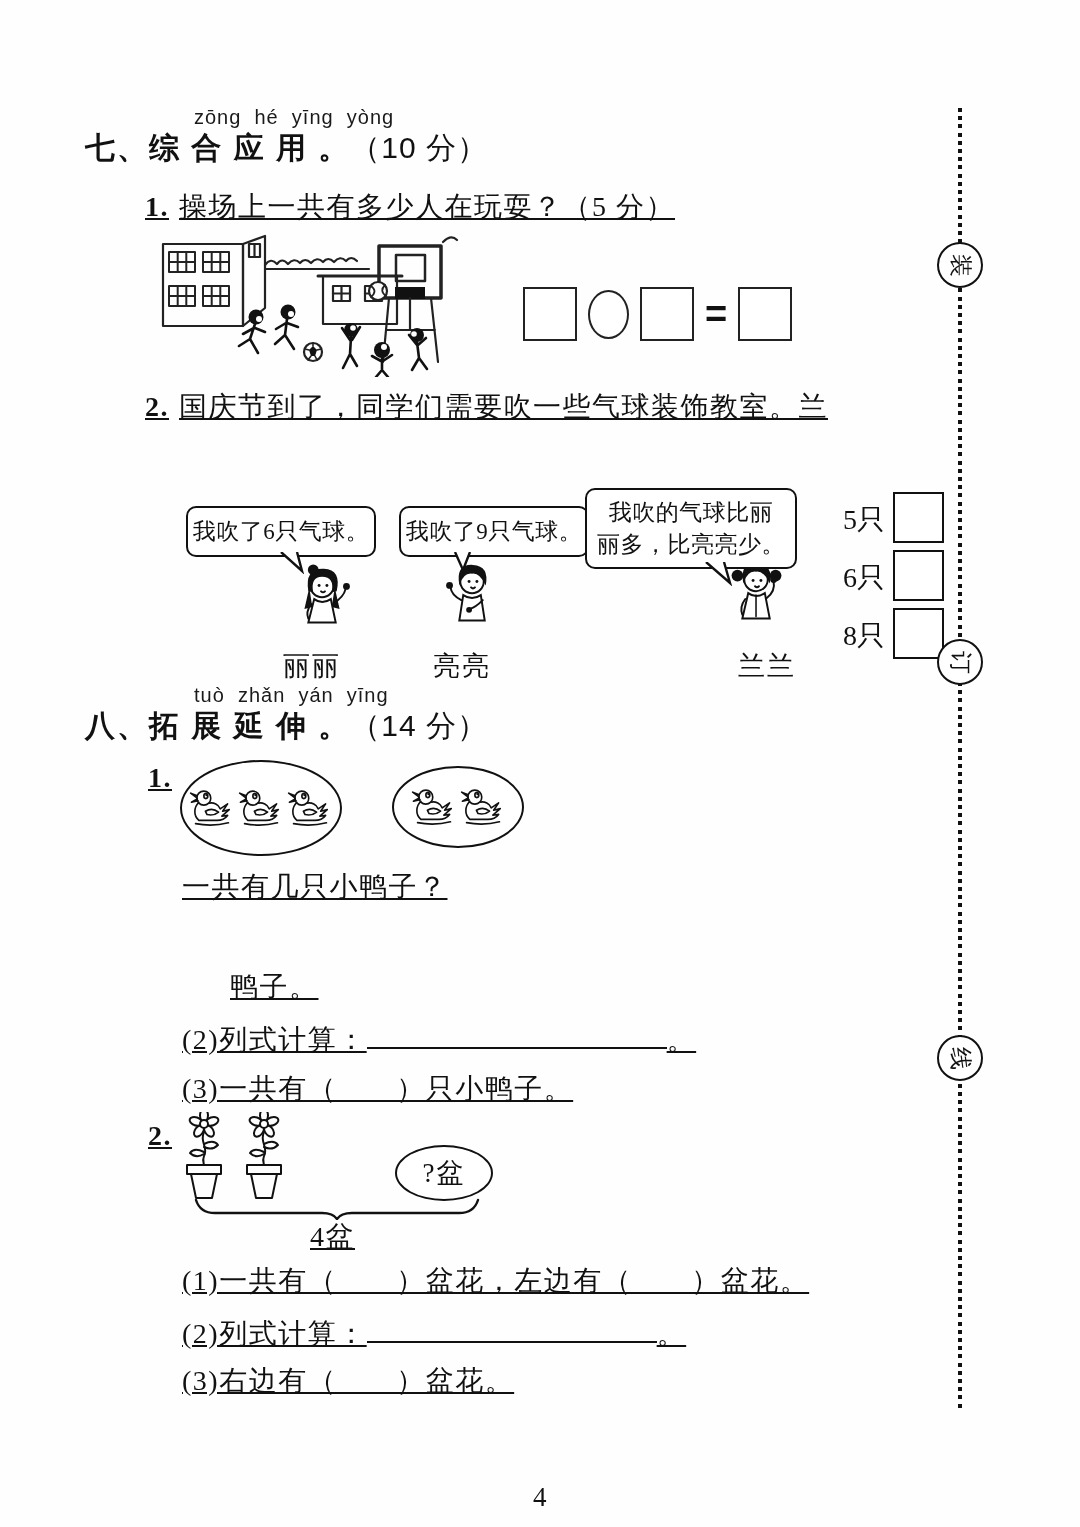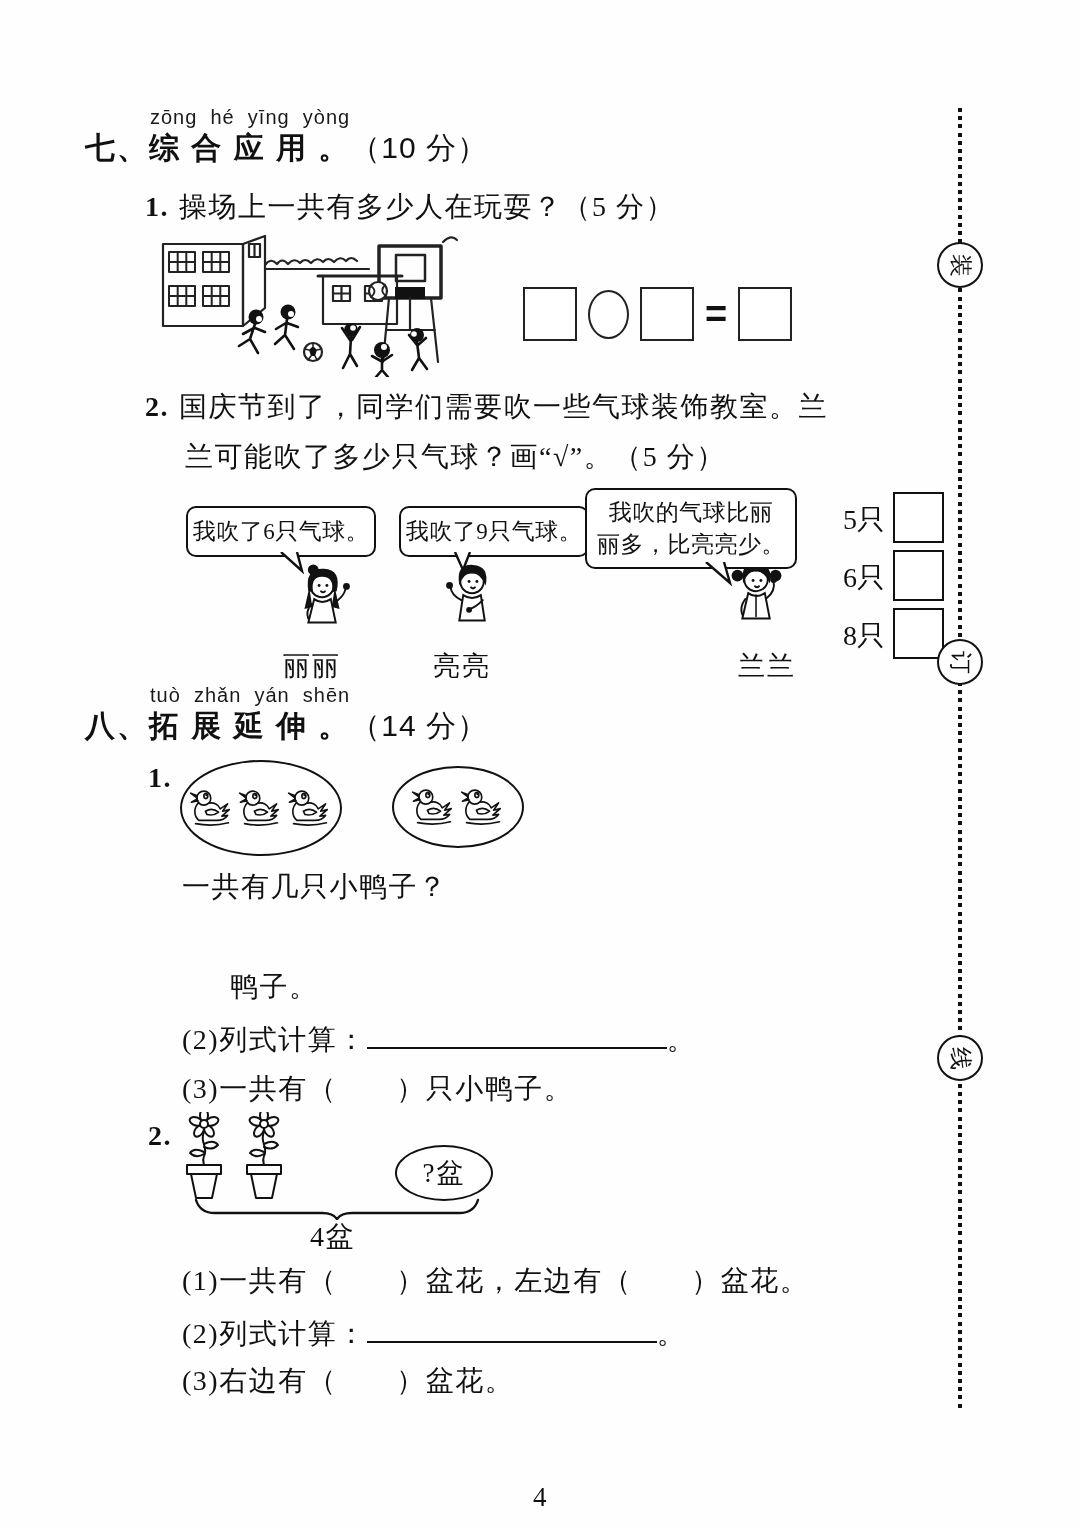--- a/index.html
+++ b/index.html
@@ -1,22 +1,22 @@
 <!DOCTYPE html>
 <html><head>
 <meta charset="utf-8">
 <style>
   html,body{margin:0;padding:0;background:#e8e8e8;}
   .page{position:relative;width:1080px;height:1527px;background:#fefefe;margin:0 auto;
         font-family:"Liberation Serif",serif;color:#111;overflow:hidden;}
   .abs{position:absolute;white-space:pre;}
-  .pinyin{font-family:"Liberation Sans",sans-serif;font-size:20px;letter-spacing:1px;color:#1a1a1a;}
+  .pinyin{font-family:"Liberation Sans",sans-serif;font-size:20px;letter-spacing:1px;color:#1a1a1a;margin-left:44px;}
   .heading{font-family:"Liberation Sans",sans-serif;font-size:30px;font-weight:700;letter-spacing:2px;}
   .heading .score{font-family:Liberation Sans, sans-serif;font-weight:400;letter-spacing:1px;}
-  .body-line{font-size:28px;letter-spacing:1.5px;}
+  .body-line{font-size:28px;letter-spacing:1.5px;text-decoration:underline;}
   .qnum{font-weight:700;margin-right:10px;}
   .blank-line{display:inline-block;border-bottom:2.5px solid #111;height:1.05em;vertical-align:baseline;}
   .bubble{position:absolute;border:2.5px solid #111;border-radius:10px;background:#fff;
           display:flex;flex-direction:column;align-items:center;justify-content:center;
           font-size:23px;line-height:1.35;text-align:center;z-index:1;letter-spacing:0.5px;}
   .tail{position:absolute;z-index:2;}
   .checkbox{position:absolute;width:47px;height:47px;border:2.5px solid #111;background:#fff;}
   .opt-label{font-size:28px;}
   .eq-row{position:absolute;display:flex;align-items:center;gap:11px;}
   .eqbox{width:50px;height:50px;border:2.5px solid #222;background:#fff;}
@@ -147,21 +147,20 @@
 
   <div class="eq-row" style="left:523px;top:287px">
     <div class="eqbox"></div>
     <div class="eqcircle"></div>
     <div class="eqbox"></div>
     <div class="eq-equals">=</div>
     <div class="eqbox"></div>
   </div>
 
   <div class="abs body-line" style="left:145px;top:388px"><span class="qnum">2.</span><span>国庆节到了，同学们需要吹一些气球装饰教室。兰</span></div>
-  <div class="abs body-line" style="left:185px;top:438px">兰可能吹了多少只气球？画“√”。（5 分）</div>
 
   <div class="bubble" style="left:186px;top:506px;width:186px;height:47px">
       <span>我吹了6只气球。</span>
     </div>
   <div class="bubble" style="left:399px;top:506px;width:186px;height:47px">
       <span>我吹了9只气球。</span>
     </div>
   <div class="bubble" style="left:585px;top:488px;width:208px;height:77px">
     <span>我吹的气球比丽</span>
     <span>丽多，比亮亮少。</span>
@@ -228,21 +227,21 @@
   </svg>
   <div class="abs name-label" style="left:738px;top:648px">兰兰</div>
 
   <div class="abs opt-label" style="left:843px;top:501px">5只</div>
   <div class="checkbox" style="left:893px;top:492px"></div>
   <div class="abs opt-label" style="left:843px;top:559px">6只</div>
   <div class="checkbox" style="left:893px;top:550px"></div>
   <div class="abs opt-label" style="left:843px;top:617px">8只</div>
   <div class="checkbox" style="left:893px;top:608px"></div>
 
-  <div class="abs pinyin" style="left:150px;top:684px">tuò  zhǎn  yán  shēn</div>
+  <div class="abs pinyin" style="left:150px;top:684px">tuò  zhǎn  yán  yīng</div>
   <div class="abs heading" style="left:85px;top:706px"><span>八、拓 展 延 伸 。</span><span class="score">（14 分）</span></div>
 
   <div class="abs body-line qnum" style="left:148px;top:762px">1.</div>
   <div class="oval duck-oval" style="left:180px;top:760px;width:158px;height:92px">
   <svg viewBox="0 0 56 46" width="46" height="38">
         <use href="#duck-sym"></use>
       </svg>
 
   <svg viewBox="0 0 56 46" width="46" height="38">
         <use href="#duck-sym"></use>

